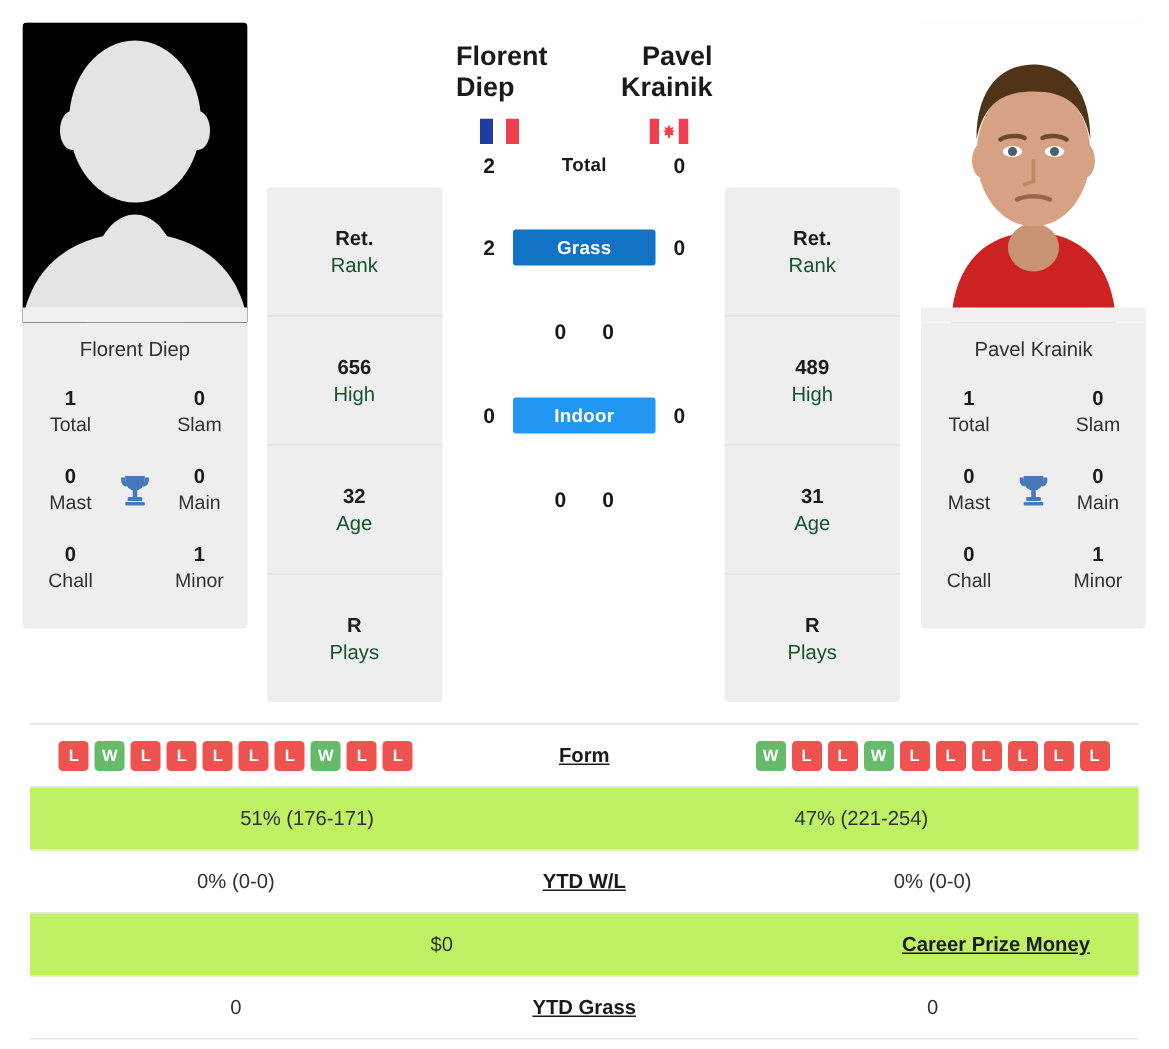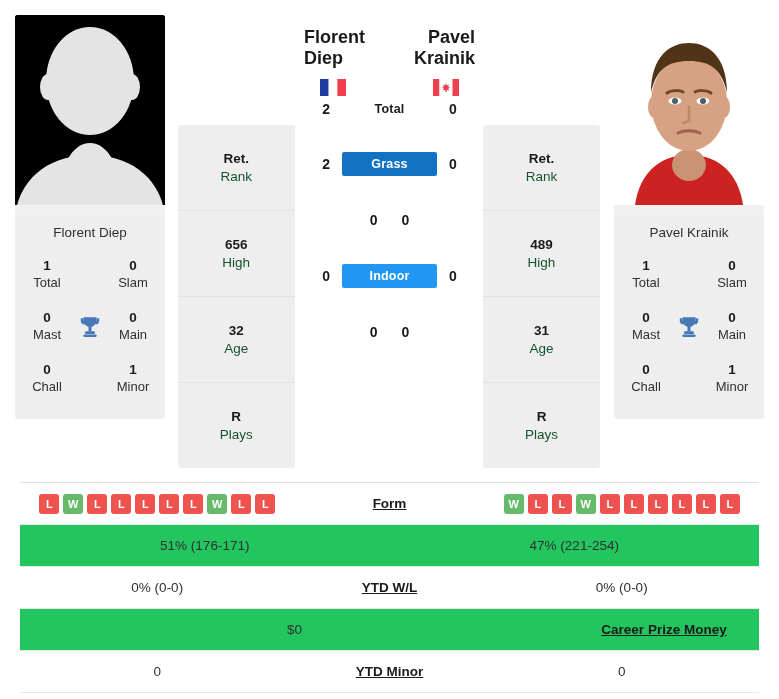--- a/index.html
+++ b/index.html
@@ -81,21 +81,21 @@
 
   
   .table{
     position:absolute;left:20px;top:482px;width:739px;
     border-top:1px solid #e0e0e0;
   }
   .trowT{
     display:flex;align-items:center;height:41px;
     border-bottom:1px solid #e8e8e8;
   }
-  .trowT.alt{background:#22c55e;}
+  .trowT.alt{background:#bef264;}
   .tleft,.tright{
     flex:1;display:flex;align-items:center;justify-content:center;
     font-size:13.5px;color:#303030;
   }
   .tmid{
     width:190px;text-align:center;font-size:13.5px;font-weight:bold;color:#1a1a1a;text-decoration:underline;
   }
   .forms{display:flex;gap:4px;align-items:center;justify-content:center;}
   .badge{
     width:20px;height:20px;border-radius:3px;
@@ -377,18 +377,18 @@
       <div class="tleft">0% (0-0)</div>
       <div class="tmid">YTD W/L</div>
       <div class="tright">0% (0-0)</div>
     </div>
     <div class="trowT alt">
       <div class="tleft">$0</div>
       <div class="tmid">Career Prize Money</div>
     </div>
     <div class="trowT">
       <div class="tleft">0</div>
-      <div class="tmid">YTD Minor</div>
+      <div class="tmid">YTD Grass</div>
       <div class="tright">0</div>
     </div>
   </div>
 
 </div>
 
 </body></html>

